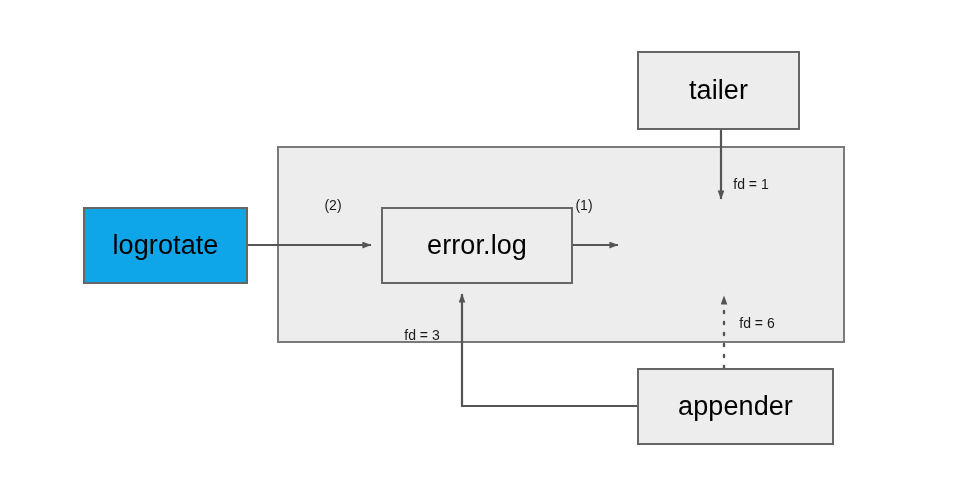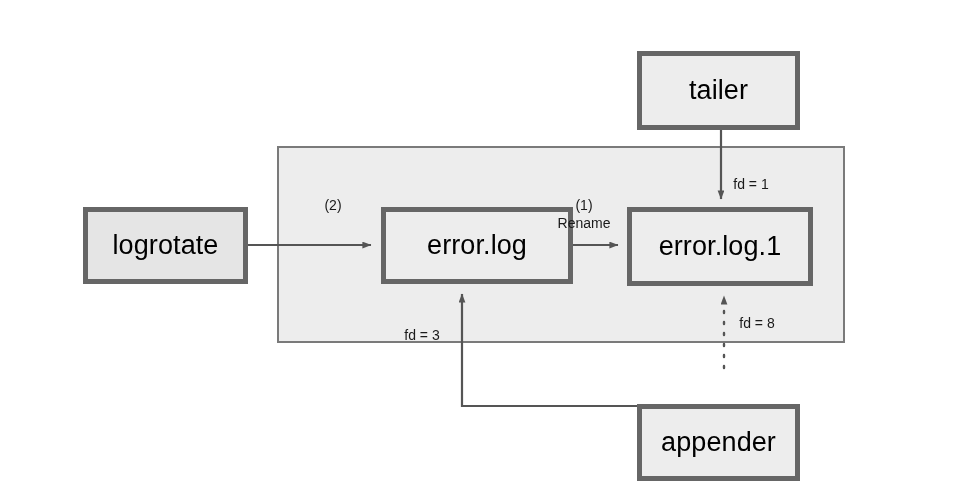--- a/index.html
+++ b/index.html
@@ -26,21 +26,21 @@
   }
   .container-box {
     position: absolute;
     background: #ededed;
     border: 2px solid #7a7a7a;
     box-sizing: border-box;
   }
   .node {
     position: absolute;
     background: #ededed;
-    border: 5px solid #6d28d9;
+    border: 2px solid #6d28d9;
     box-sizing: border-box;
     display: flex;
     align-items: center;
     justify-content: center;
     color: #000000;
     font-size: 27px;
     line-height: 1;
     letter-spacing: 0.1px;
     white-space: nowrap;
   }
@@ -77,54 +77,50 @@
 
     <path d="M 543 245 L 618 245" fill="none" stroke="#555555" stroke-width="2.2" marker-end="url(#arrow)"></path>
 
     <path d="M 721 130 L 721 199" fill="none" stroke="#555555" stroke-width="2.2" marker-end="url(#arrow)"></path>
 
     <path d="M 724 368 L 724 296" fill="none" stroke="#555555" stroke-width="2.4" stroke-dasharray="2 9" stroke-linecap="round" marker-end="url(#arrow)"></path>
 
     <path d="M 637 406 L 462 406 L 462 294" fill="none" stroke="#555555" stroke-width="2.2" marker-end="url(#arrow)"></path>
   </svg>
 
-  <div class="node" id="node-logrotate" style="left: 83px; top: 207px; width: 165px; height: 77px; background: #e5e5e5; border-color: rgb(102, 102, 102); color: rgb(0, 0, 0);">
+  <div class="node" id="node-logrotate" style="left: 83px; top: 207px; width: 165px; height: 77px; background: #0ea5e9; border-color: rgb(102, 102, 102); color: rgb(0, 0, 0);">
     <span>logrotate</span>
   </div>
 
   <div class="node" id="node-errorlog" style="left: 381px; top: 207px; width: 192px; height: 77px; background: rgb(237, 237, 237); border-color: rgb(102, 102, 102); color: rgb(0, 0, 0);">
     <span>error.log</span>
   </div>
 
-  <div class="node" id="node-errorlog1" style="left: 627px; top: 207px; width: 186px; height: 79px; background: rgb(237, 237, 237); border-color: rgb(102, 102, 102); color: rgb(0, 0, 0);">
-    <span>error.log.1</span>
-  </div>
 
   <div class="node" id="node-tailer" style="left: 637px; top: 51px; width: 163px; height: 79px; background: rgb(237, 237, 237); border-color: rgb(102, 102, 102); color: rgb(0, 0, 0);">
     <span>tailer</span>
   </div>
 
-  <div class="node" id="node-appender" style="left: 637px; top: 368px; width: 163px; height: 77px; background: rgb(237, 237, 237); border-color: rgb(102, 102, 102); color: rgb(0, 0, 0); margin-top: 36px;">
+  <div class="node" id="node-appender" style="left: 637px; top: 368px; width: 197px; height: 77px; background: rgb(237, 237, 237); border-color: rgb(102, 102, 102); color: rgb(0, 0, 0);">
     <span>appender</span>
   </div>
 
   <div class="edge-label two-line" id="label-create" style="left: 273px; top: 196px; width: 120px;">
     <span>(2)</span>
   </div>
 
   <div class="edge-label two-line" id="label-rename" style="left: 524px; top: 196px; width: 120px;">
     <span>(1)</span>
-    <span>Rename</span>
   </div>
 
   <div class="edge-label" id="label-fd1" style="left: 691px; top: 160px; width: 120px; margin-top: 16px;">
     <span>fd = 1</span>
   </div>
 
   <div class="edge-label" id="label-fd2" style="left: 697px; top: 315px; width: 120px;">
-    <span>fd = 8</span>
+    <span>fd = 6</span>
   </div>
 
   <div class="edge-label" id="label-fd3" style="left: 362px; top: 311px; width: 120px; margin-top: 16px;">
     <span>fd = 3</span>
   </div>
 
 </div>
 
 </body></html>

